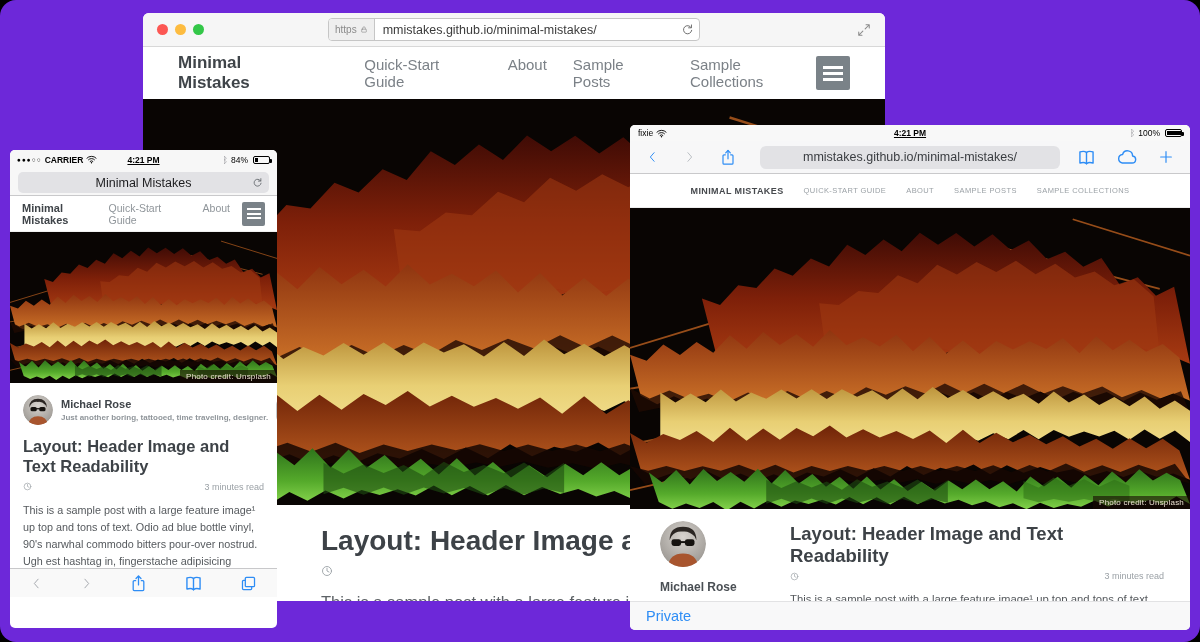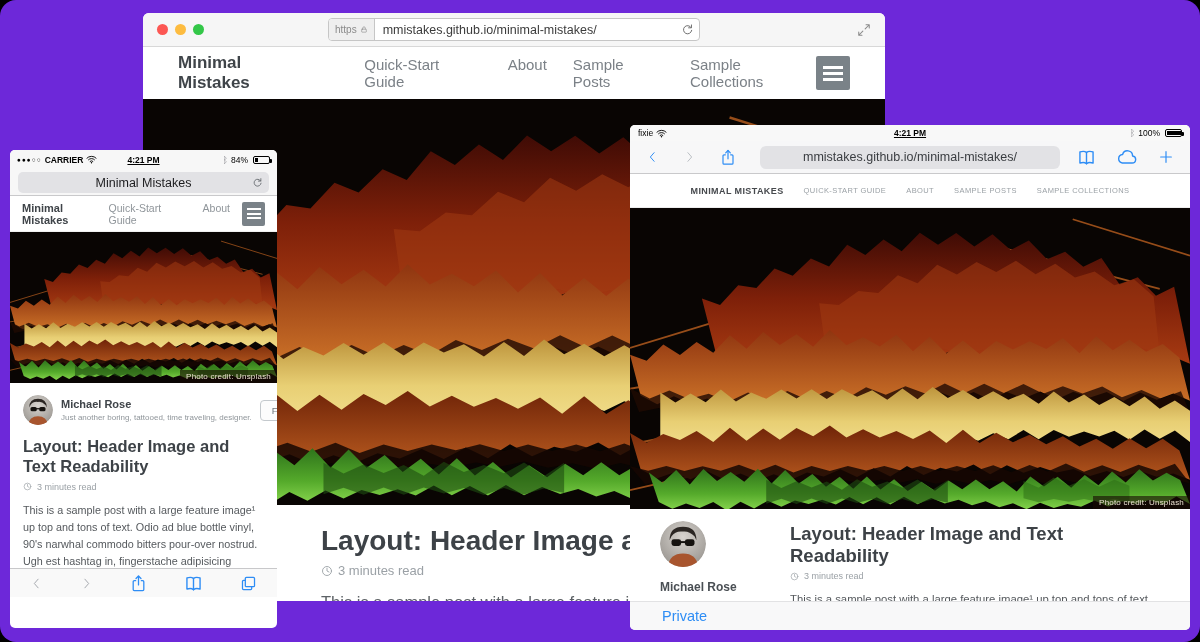--- a/index.html
+++ b/index.html
@@ -30,21 +30,21 @@
   .hamburger{margin-left:auto;width:34px;height:34px;background:#7a8288;border-radius:2px;
              display:flex;align-items:center;justify-content:center;cursor:pointer;}
   .hamburger .bars{width:20px;height:15px;
     background:linear-gradient(#fff 0 3px,transparent 3px 6px,#fff 6px 9px,transparent 9px 12px,#fff 12px 15px);}
   .hamburger.small{width:24px;height:24px;}
   .hamburger.small .bars{width:14px;height:11px;
     background:linear-gradient(#fff 0 2px,transparent 2px 4.5px,#fff 4.5px 6.5px,transparent 6.5px 9px,#fff 9px 11px);}
   .d-photo{position:relative;height:406px;overflow:hidden;background:#090503;}
   .d-article{height:96px;background:#fff;padding:20px 40px 0 178px;overflow:hidden;}
   .h-title{font-size:28px;font-weight:bold;color:#3d4247;white-space:nowrap;overflow:hidden;margin:0;}
-  .meta{display:flex;align-items:center;gap:5px;color:#9ba1a6;font-size:13px;margin-top:6px;}
+  .meta{display:flex;align-items:center;gap:5px;color:#9ba1a6;font-size:13px;margin-top:6px;justify-content:space-between;}
   .d-article p{font-size:16.5px;line-height:1.5;color:#5d6266;margin:12px 0 0;}
 
   
   .photo-credit{position:absolute;right:0;bottom:0;background:rgba(25,12,4,.62);color:#e9dfd0;
                 font-size:8px;padding:2px 6px;letter-spacing:.2px;}
   .leaf-art{position:absolute;inset:0;}
   .clock-icon{color:inherit;}
   .battery{position:relative;width:17px;height:8px;border:1px solid #000;border-radius:2px;margin-left:2px;}
   .battery:after{content:"";position:absolute;right:-3px;top:2px;width:2px;height:4px;background:#000;border-radius:0 1px 1px 0;}
   .battery .fill{position:absolute;left:1px;top:1px;bottom:1px;background:#000;}
@@ -67,21 +67,21 @@
   .i-field .i-reload{position:absolute;right:6px;color:#5f6368;}
   .i-nav{height:36px;display:flex;align-items:center;padding:0 12px;border-bottom:1px solid #f0f0f0;}
   .i-brand{font-size:11px;font-weight:bold;color:#3f4449;}
   .i-links{display:flex;gap:16px;margin-left:auto;margin-right:12px;}
   .i-link{font-size:10.5px;color:#8f959a;}
   .i-photo{position:relative;height:151px;overflow:hidden;background:#090503;}
   .i-article{position:relative;height:214px;padding:12px 13px 0;overflow:hidden;}
   .author-row{display:flex;align-items:center;gap:8px;}
   .avatar{border-radius:50%;overflow:hidden;flex:0 0 auto;}
   .a-name{font-size:11px;font-weight:bold;color:#3f4449;line-height:1.2;}
-  .a-bio{font-size:8px;color:#8f959a;margin-top:2px;white-space:nowrap;}
+  .a-bio{font-size:8px;color:#8f959a;margin-top:2px;white-space:nowrap;font-weight:bold;}
   .follow-btn{margin-left:auto;border:1px solid #c4c9cd;border-radius:4px;background:#fcfcfc;
               font-size:9.5px;color:#6f767c;padding:4px 11px;cursor:pointer;}
   .i-title{font-size:16.5px;line-height:1.2;font-weight:bold;color:#3d4247;margin:12px 0 0;}
   .i-meta{font-size:9px;margin-top:5px;}
   .i-article p{font-size:10.8px;line-height:1.58;color:#55595d;margin:10px 0 0;}
   .i-toolbar{position:absolute;left:0;right:0;bottom:0;height:29px;background:#f9f9f9;border-top:1px solid #c8c8ca;
              display:flex;align-items:center;justify-content:space-between;padding:0 20px;}
 
   
   .ipad{position:absolute;left:630px;top:125px;width:560px;height:505px;background:#fff;border-radius:5px;
@@ -100,21 +100,21 @@
   .p-nav .p-link{font-size:7.5px;color:#9ba1a6;letter-spacing:.4px;}
   .p-photo{position:relative;height:301px;overflow:hidden;background:#090503;}
   .p-article{height:92px;display:flex;padding:12px 26px 0 30px;overflow:hidden;}
   .p-author{width:104px;flex:0 0 auto;}
   .p-author .a-name{font-size:12px;font-weight:600;color:#4a4f54;margin-top:9px;}
   .p-main{flex:1;margin-left:26px;overflow:hidden;}
   .p-title{font-size:18.5px;font-weight:bold;color:#3d4247;margin:2px 0 0;}
   .p-meta{font-size:9px;margin-top:4px;}
   .p-main p{font-size:11.3px;line-height:1.6;color:#55595d;margin:9px 0 0;}
   .p-private{height:29px;background:#f8f8f9;border-top:1px solid #e2e2e4;display:flex;align-items:center;
-             padding-left:32px;}
+             padding-left:16px;}
   .p-private span{font-size:14.5px;color:#2e8df5;cursor:pointer;}
 </style>
 </head>
 <body>
 
 <div class="canvas">
 
   <div class="desktop">
     <div class="d-titlebar">
       <div class="lights">

